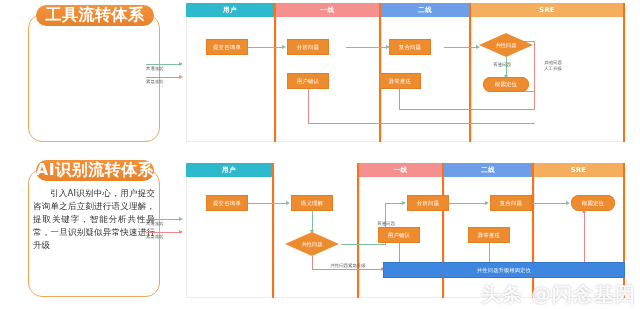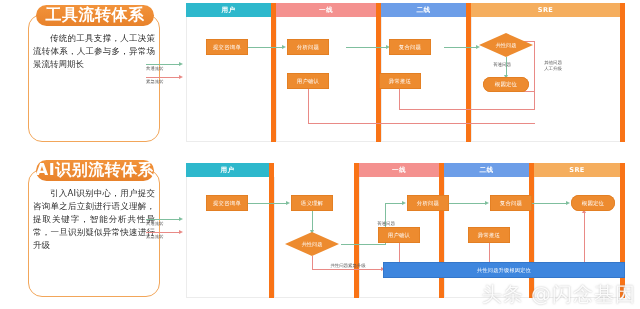--- a/index.html
+++ b/index.html
@@ -26,21 +26,21 @@
   .legend-line{position:relative;height:4px;}
   .legend-line .bar{position:absolute;left:0;top:1.5px;width:34px;height:1.2px;}
   .legend-line .head{position:absolute;top:0px;right:5px;width:0;height:0;
         border-top:2.2px solid transparent;border-bottom:2.2px solid transparent;}
   .legend-lbl{font-size:4.6px;color:#444;letter-spacing:.2px;white-space:nowrap;
         transform:scale(.92);transform-origin:left top;}
 
   
   .chart{position:absolute;box-sizing:border-box;background:#fff;}
   .lane{position:absolute;top:0;bottom:0;box-sizing:border-box;
-        border-right:5px solid #f97316;}
+        border-right:2px solid #f97316;}
   .lane:last-child{border-right:none;}
   .lane-head{position:absolute;left:0;right:0;top:0;height:14px;
         display:flex;align-items:center;justify-content:center;
         color:#fff;font-size:6.6px;font-weight:bold;letter-spacing:.4px;white-space:nowrap;}
   .lane-body{position:absolute;left:0;right:0;top:14px;bottom:0;
         border-left:1px solid #ececec;border-bottom:1px solid #ececec;}
 
   .node{position:absolute;background:#ED8B2F;color:#fff;
         display:flex;align-items:center;justify-content:center;text-align:center;
         font-size:5.4px;letter-spacing:.2px;white-space:nowrap;
@@ -57,31 +57,30 @@
   .seg{position:absolute;}
   .arrow{position:absolute;width:0;height:0;}
   .ar-r{border-top:2.6px solid transparent;border-bottom:2.6px solid transparent;}
   .ar-d{border-left:2.6px solid transparent;border-right:2.6px solid transparent;}
   .ar-u{border-left:2.6px solid transparent;border-right:2.6px solid transparent;}
 
   .elabel{position:absolute;font-size:4.4px;color:#555;line-height:6px;
         white-space:nowrap;text-align:center;}
 
   .watermark{position:absolute;right:4px;bottom:1px;font-size:20px;
-        font-weight:normal;color:rgba(255,255,255,.92);letter-spacing:1px;
+        font-weight:bold;color:rgba(255,255,255,.92);letter-spacing:1px;
         text-shadow:0 0 2px rgba(120,120,120,.55);pointer-events:none;}
 </style>
 </head>
 <body>
 
 <div class="panel" id="panel-top">
 
   <div class="card"></div>
   <div class="card-pill">工具流转体系</div>
-  <div class="card-text">传统的工具支撑，人工决策流转体系，人工参与多，异常场景流转周期长</div>
 
   <div class="legend" style="top:62px;">
     <div class="legend-row">
       <div class="legend-line">
         <div class="bar" style="background:#7FBF9E;"></div>
         <div class="head" style="border-left:4px solid #7FBF9E;"></div>
       </div>
       <div class="legend-lbl">普通流转</div>
     </div>
     <div class="legend-row">

